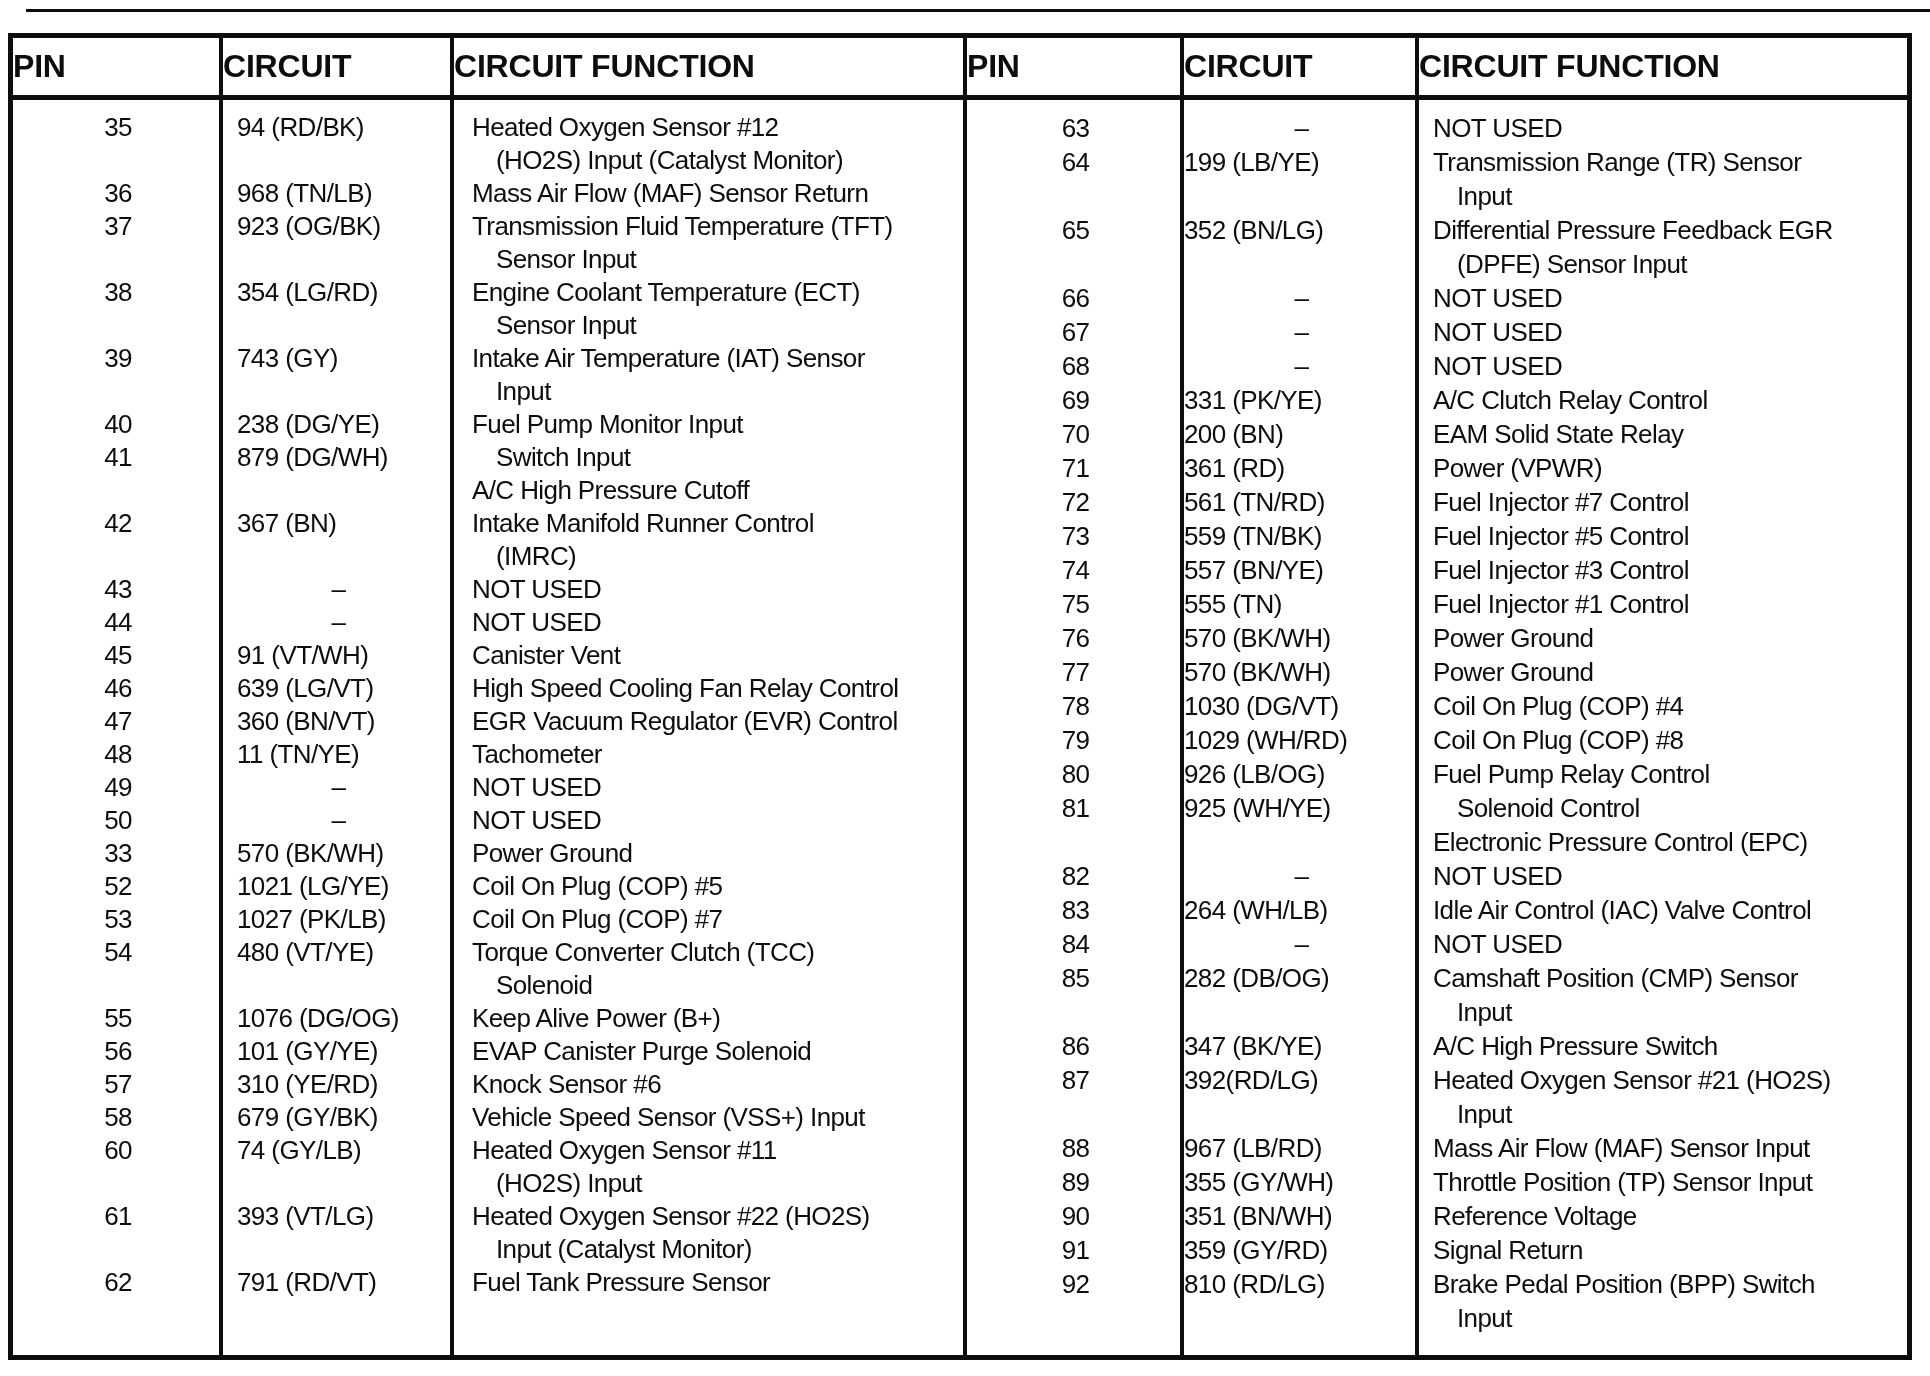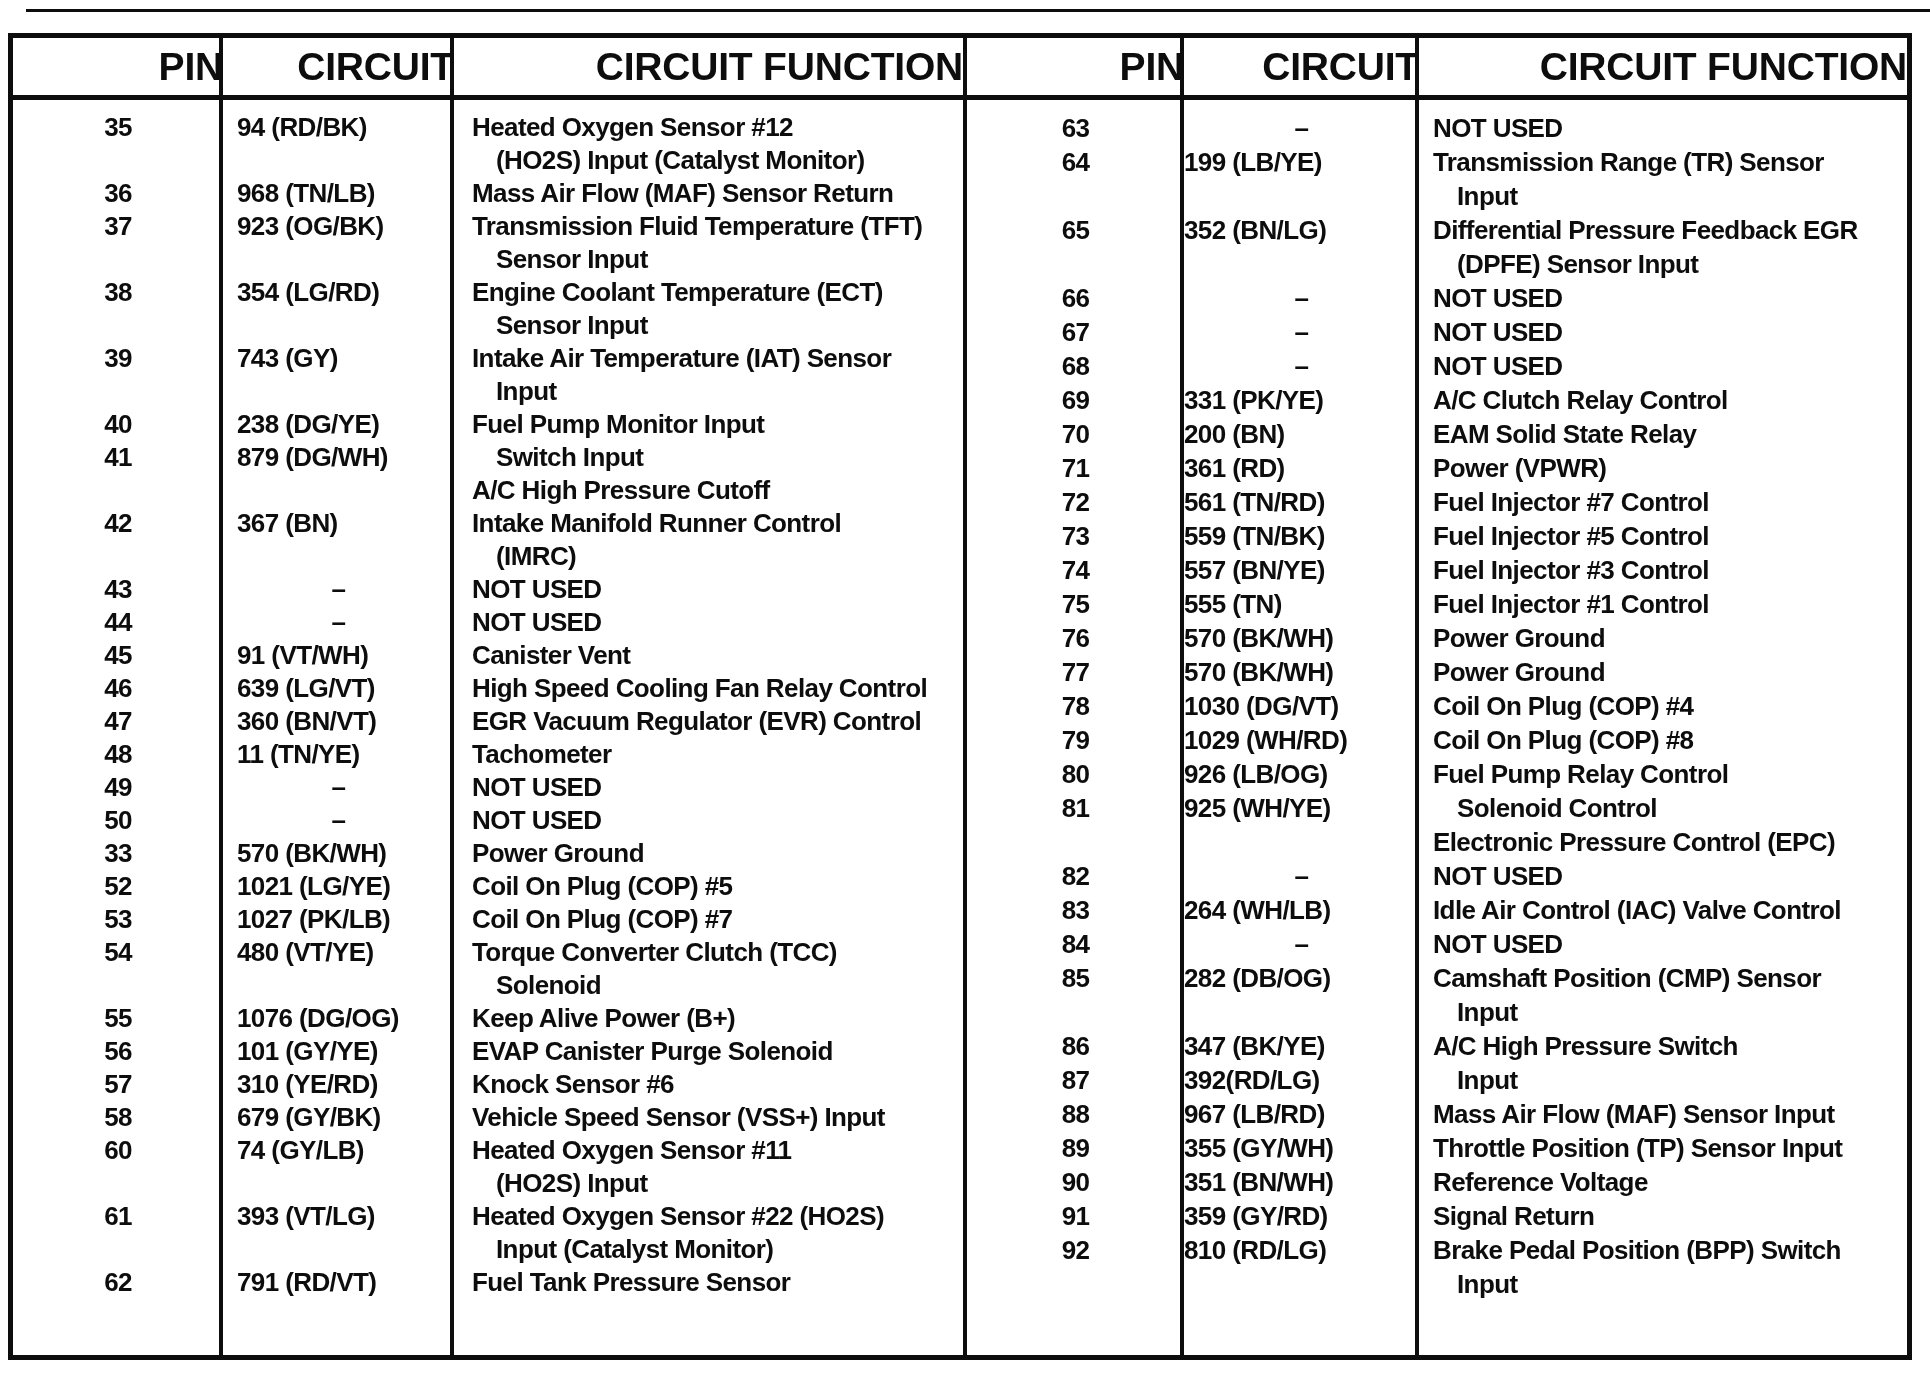--- a/index.html
+++ b/index.html
@@ -30,33 +30,33 @@
   .vC { left:1167px; }
   .vD { left:1402px; }
   .hsep { position:absolute; left:0; right:0; top:57px; height:5px; background:#0d0d0d; z-index:3; }
 
   .half { position:absolute; top:0; bottom:0; }
   .t-left  { left:0; width:950px; }
   .t-right { left:954px; width:940px; }
 
   .hdr { height:57px; display:flex; align-items:center; }
   .hcell {
-    text-align:right;
-    font-weight:700; font-size:39px; letter-spacing:-0.2px;
+    text-align:left;
+    font-weight:700; font-size:32px; letter-spacing:-0.2px;
   }
   .t-left  .h-pin { width:210px; }
   .t-left  .h-circuit { width:231px; }
   .t-right .h-pin { width:217px; }
   .t-right .h-circuit { width:235px; }
   .h-func { flex:1; }
 
   .body {
     position:absolute; top:62px; left:0; right:0;
     padding-top:11px;
-    font-size:26px; font-weight:700; letter-spacing:-0.6px;
+    font-size:26px; font-weight:400; letter-spacing:-0.6px;
     white-space:nowrap;
   }
   .t-left  .body { line-height:33px; }
   .t-right .body { line-height:34px; }
 
   .row { display:flex; align-items:flex-start; }
   .c-pin { text-align:center; }
   .t-left  .c-pin { width:210px; }
   .t-right .c-pin { width:217px; }
   .c-circuit { }
@@ -467,20 +467,21 @@
             <div class="c-pin">86</div>
             <div class="c-circuit">347 (BK/YE)</div>
             <div class="c-func">
               <div class="fline">A/C High Pressure Switch</div>
             </div>
           </div>
           <div class="row">
             <div class="c-pin">87</div>
             <div class="c-circuit">392(RD/LG)</div>
             <div class="c-func">
+              <div class="fline">Heated Oxygen Sensor #21 (HO2S)</div>
               <div class="fline cont">Input</div>
             </div>
           </div>
           <div class="row">
             <div class="c-pin">88</div>
             <div class="c-circuit">967 (LB/RD)</div>
             <div class="c-func">
               <div class="fline">Mass Air Flow (MAF) Sensor Input</div>
             </div>
           </div>

